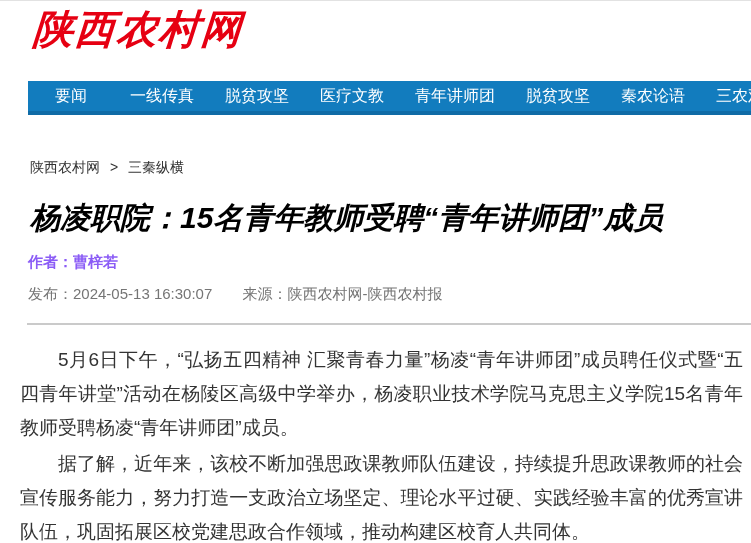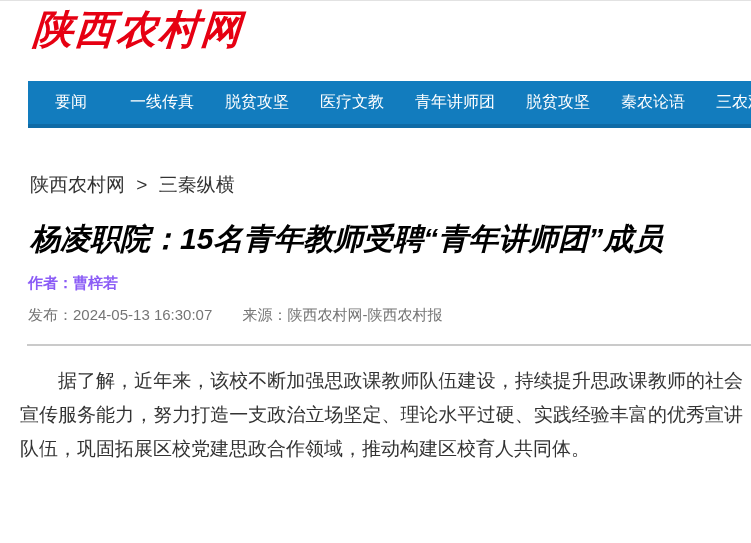--- a/index.html
+++ b/index.html
@@ -20,34 +20,34 @@
   }
   .tagline-row {
     position: absolute; left: 30px; top: 54px;
     font-size: 11px; font-weight: bold; color: #3b3b3b;
     letter-spacing: 1.5px; white-space: nowrap;
   }
   .tagline-row .site-url { margin-left: 14px; letter-spacing: 0.5px; }
 
   
   .navbar {
-    margin-left: 28px; height: 47px;
+    margin-left: 28px; height: 34px;
     background: #127cbe; border-bottom: 4px solid #0f6ba6;
     display: flex; align-items: center;
     padding-left: 27px; overflow: hidden; white-space: nowrap;
   }
   .nav-item {
     color: #fff; font-size: 16px; margin-right: 31px;
     cursor: pointer; flex: 0 0 auto;
   }
   .nav-item:first-child { margin-right: 43px; }
 
   
   .breadcrumb {
-    margin: 44px 0 0 30px; font-size: 19px; color: #333; white-space: nowrap;
+    margin: 44px 0 0 30px; font-size: 14px; color: #333; white-space: nowrap;
   }
   .breadcrumb .crumb { cursor: pointer; }
   .breadcrumb .sep { margin: 0 6px; color: #333; }
 
   
   .article-title {
     margin: 21px 0 0 30px; font-size: 30px; font-weight: bold;
     color: #000; line-height: 39px; white-space: nowrap; font-style: italic;
   }
   .article-author {
@@ -97,14 +97,15 @@
 <div class="article-author">作者：曹梓若</div>
 
 <div class="article-meta">
   <span class="meta-publish">发布：2024-05-13 16:30:07</span>
   <span class="meta-source">来源：陕西农村网-陕西农村报</span>
 </div>
 
 <hr class="head-divider">
 
 <div class="article-body">
+  <p>5月6日下午，“弘扬五四精神 汇聚青春力量”杨凌“青年讲师团”成员聘任仪式暨“五四青年讲堂”活动在杨陵区高级中学举办，杨凌职业技术学院马克思主义学院15名青年教师受聘杨凌“青年讲师团”成员。</p>
   <p>据了解，近年来，该校不断加强思政课教师队伍建设，持续提升思政课教师的社会宣传服务能力，努力打造一支政治立场坚定、理论水平过硬、实践经验丰富的优秀宣讲队伍，巩固拓展区校党建思政合作领域，推动构建区校育人共同体。</p>
 </div>
 
 </body></html>

